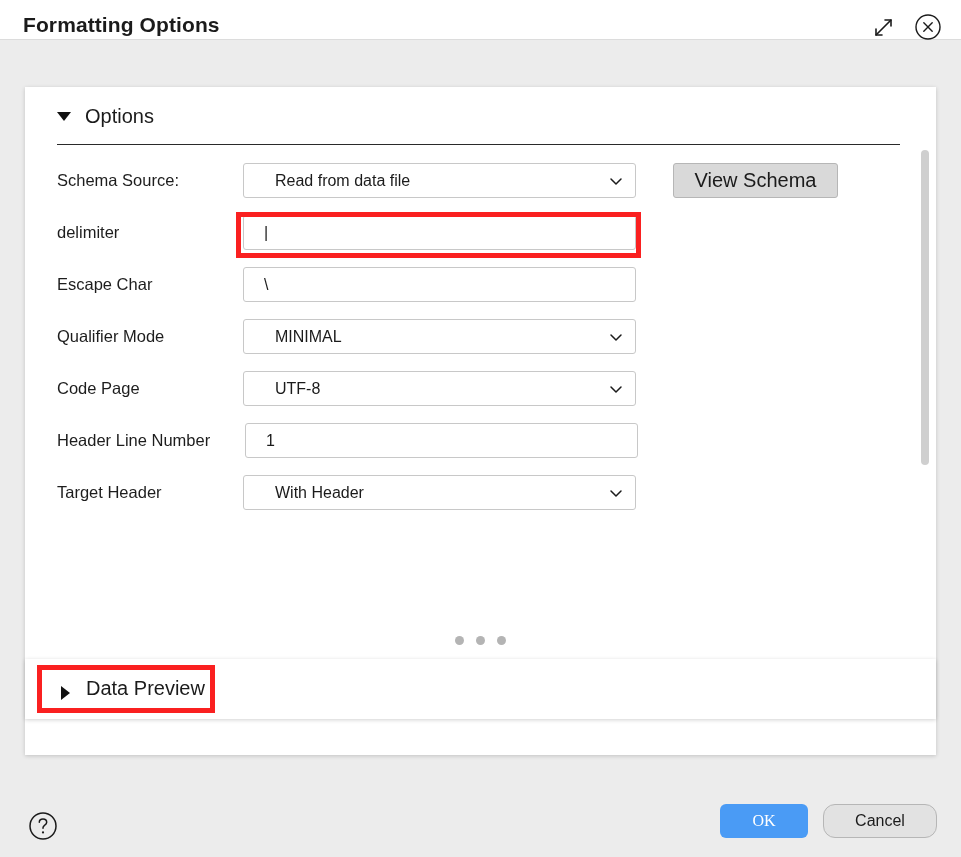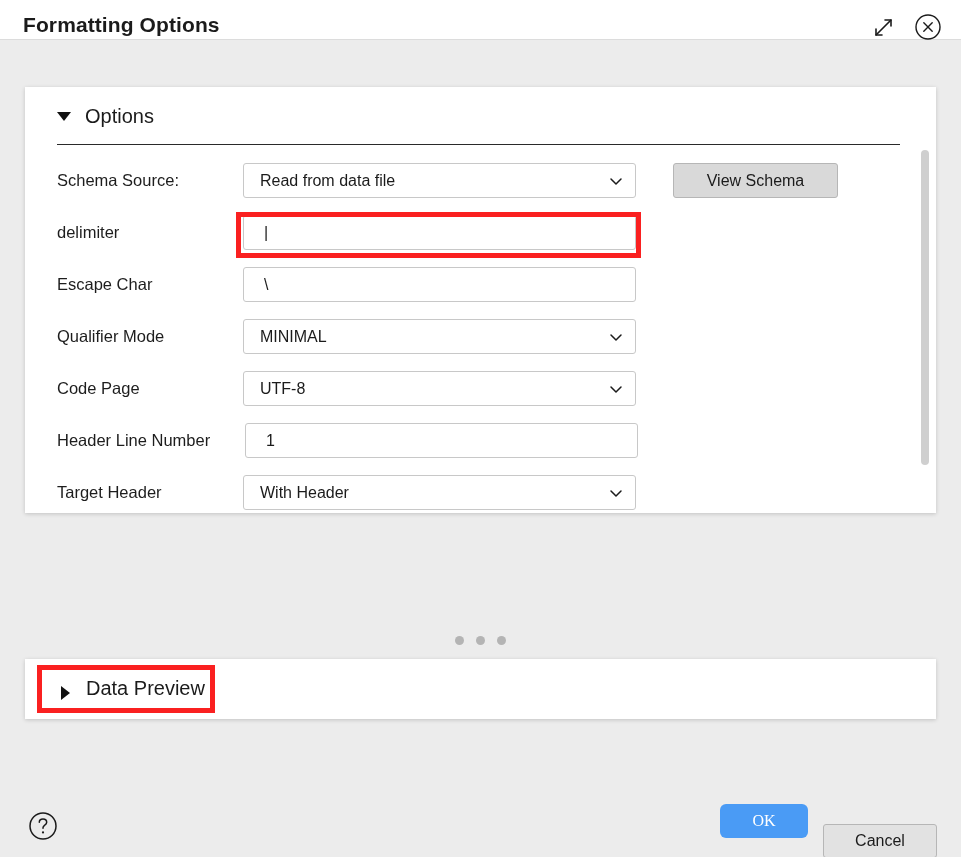--- a/index.html
+++ b/index.html
@@ -56,21 +56,21 @@
     background: none;
     border: none;
   }
 
   
   .options-panel {
     position: absolute;
     left: 25px;
     top: 87px;
     width: 911px;
-    height: 426px;
+    height: 668px;
     background: #ffffff;
     box-shadow: 0 1px 4px rgba(0,0,0,0.18);
     overflow: hidden;
   }
 
   .section-header {
     position: absolute;
     left: 32px;
     top: 18px;
     display: flex;
@@ -134,21 +134,21 @@
     position: absolute;
     left: 218px;
     top: 6px;
     width: 393px;
     height: 35px;
     background: #ffffff;
     border: 1px solid #c8c8c8;
     border-radius: 3px;
     display: flex;
     align-items: center;
-    padding: 0 12px 0 16px;
+    padding: 0 12px 0 31px;
     font-size: 16px;
     color: #1b1b1b;
     cursor: pointer;
   }
 
   .field.input-like {
     padding-left: 20px;
     cursor: text;
   }
 
@@ -167,21 +167,21 @@
 
   .view-schema-btn {
     position: absolute;
     left: 648px;
     top: 6px;
     width: 165px;
     height: 35px;
     background: #d9d9d9;
     border: 1px solid #b6b6b6;
     border-radius: 3px;
-    font-size: 16px;
+    font-size: 20px;
     font-family: "Liberation Sans", sans-serif;
     color: #1b1b1b;
     cursor: pointer;
   }
 
   
   .hl-delimiter {
     position: absolute;
     left: 236px;
     top: 212px;
@@ -295,26 +295,25 @@
   }
 
   .btn-cancel {
     position: absolute;
     left: 823px;
     top: 804px;
     width: 114px;
     height: 34px;
     background: #e2e2e2;
     border: 1px solid #b6b6b6;
-    border-radius: 3px;
+    border-radius: 12px;
     color: #1b1b1b;
     font-size: 16px;
     font-family: "Liberation Sans", sans-serif;
     cursor: pointer;
-    margin-top: 20px;
   }
 </style>
 </head>
 <body>
 
 <div class="titlebar">
   <div class="dialog-title">Formatting Options</div>
 
   <div class="title-actions">
     <button class="icon-btn" title="Expand">

